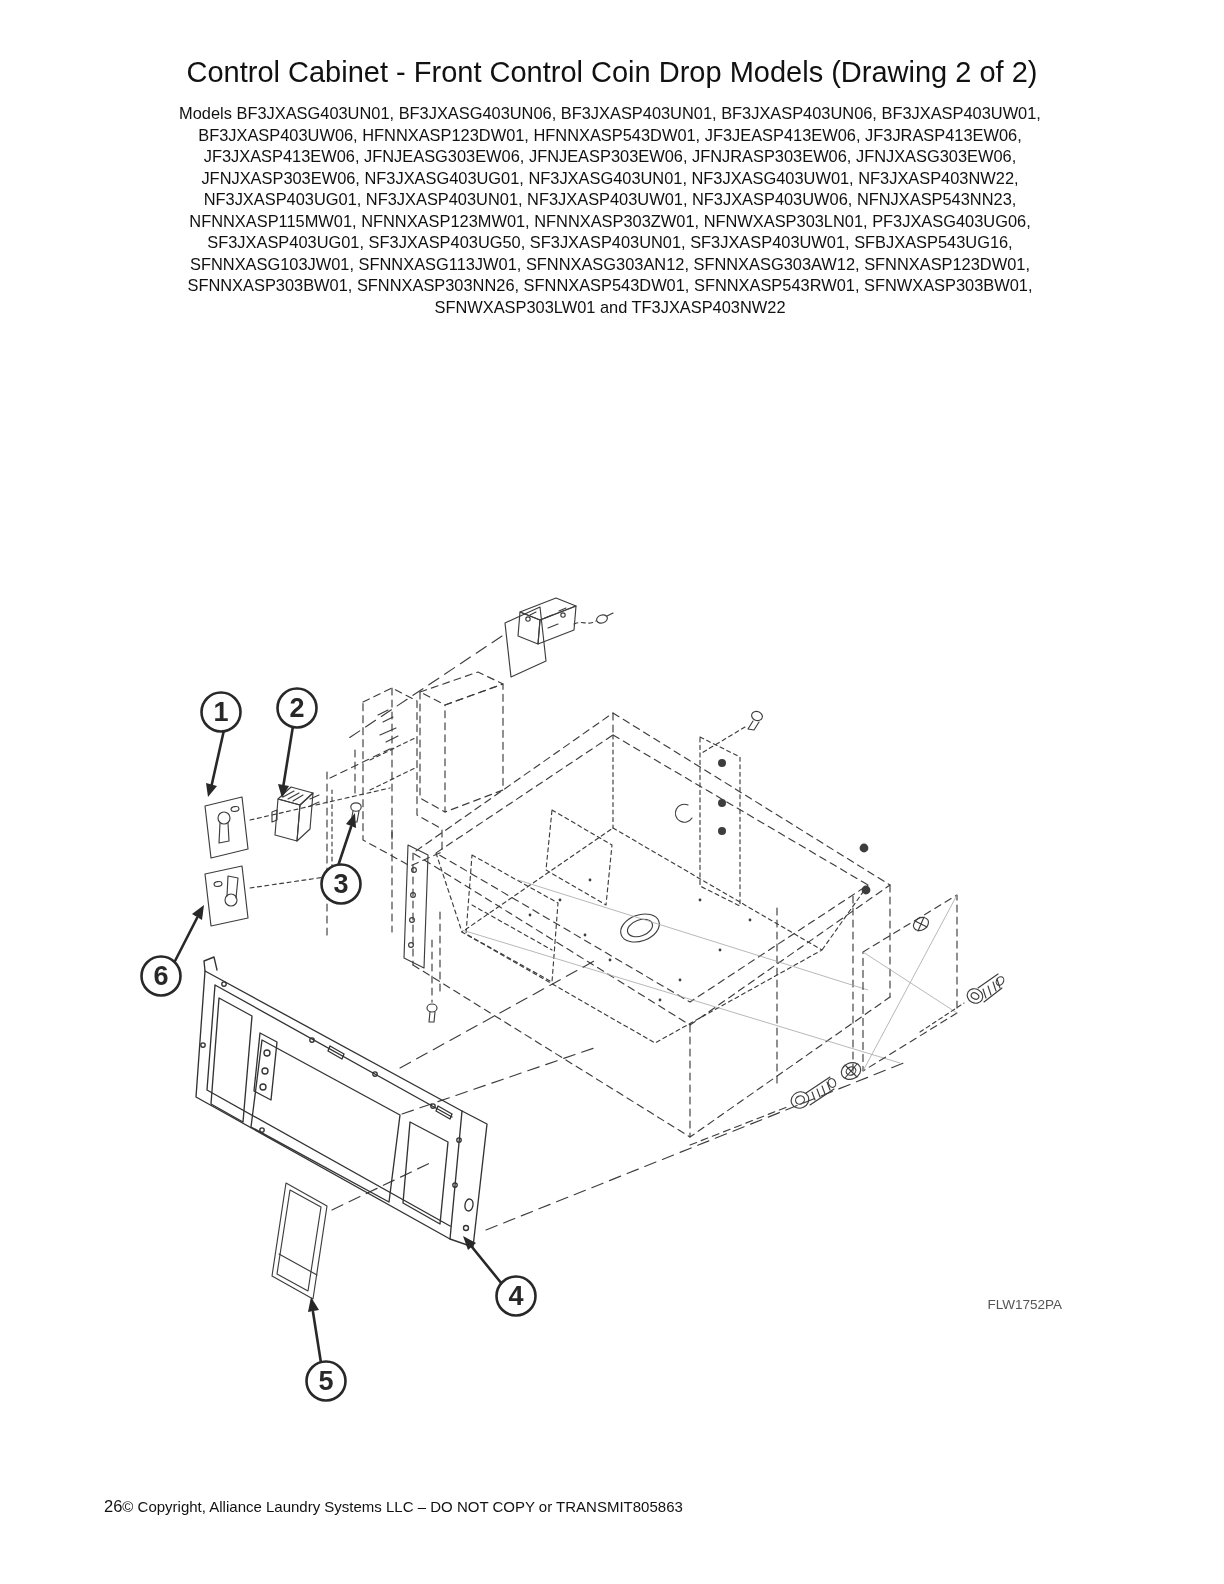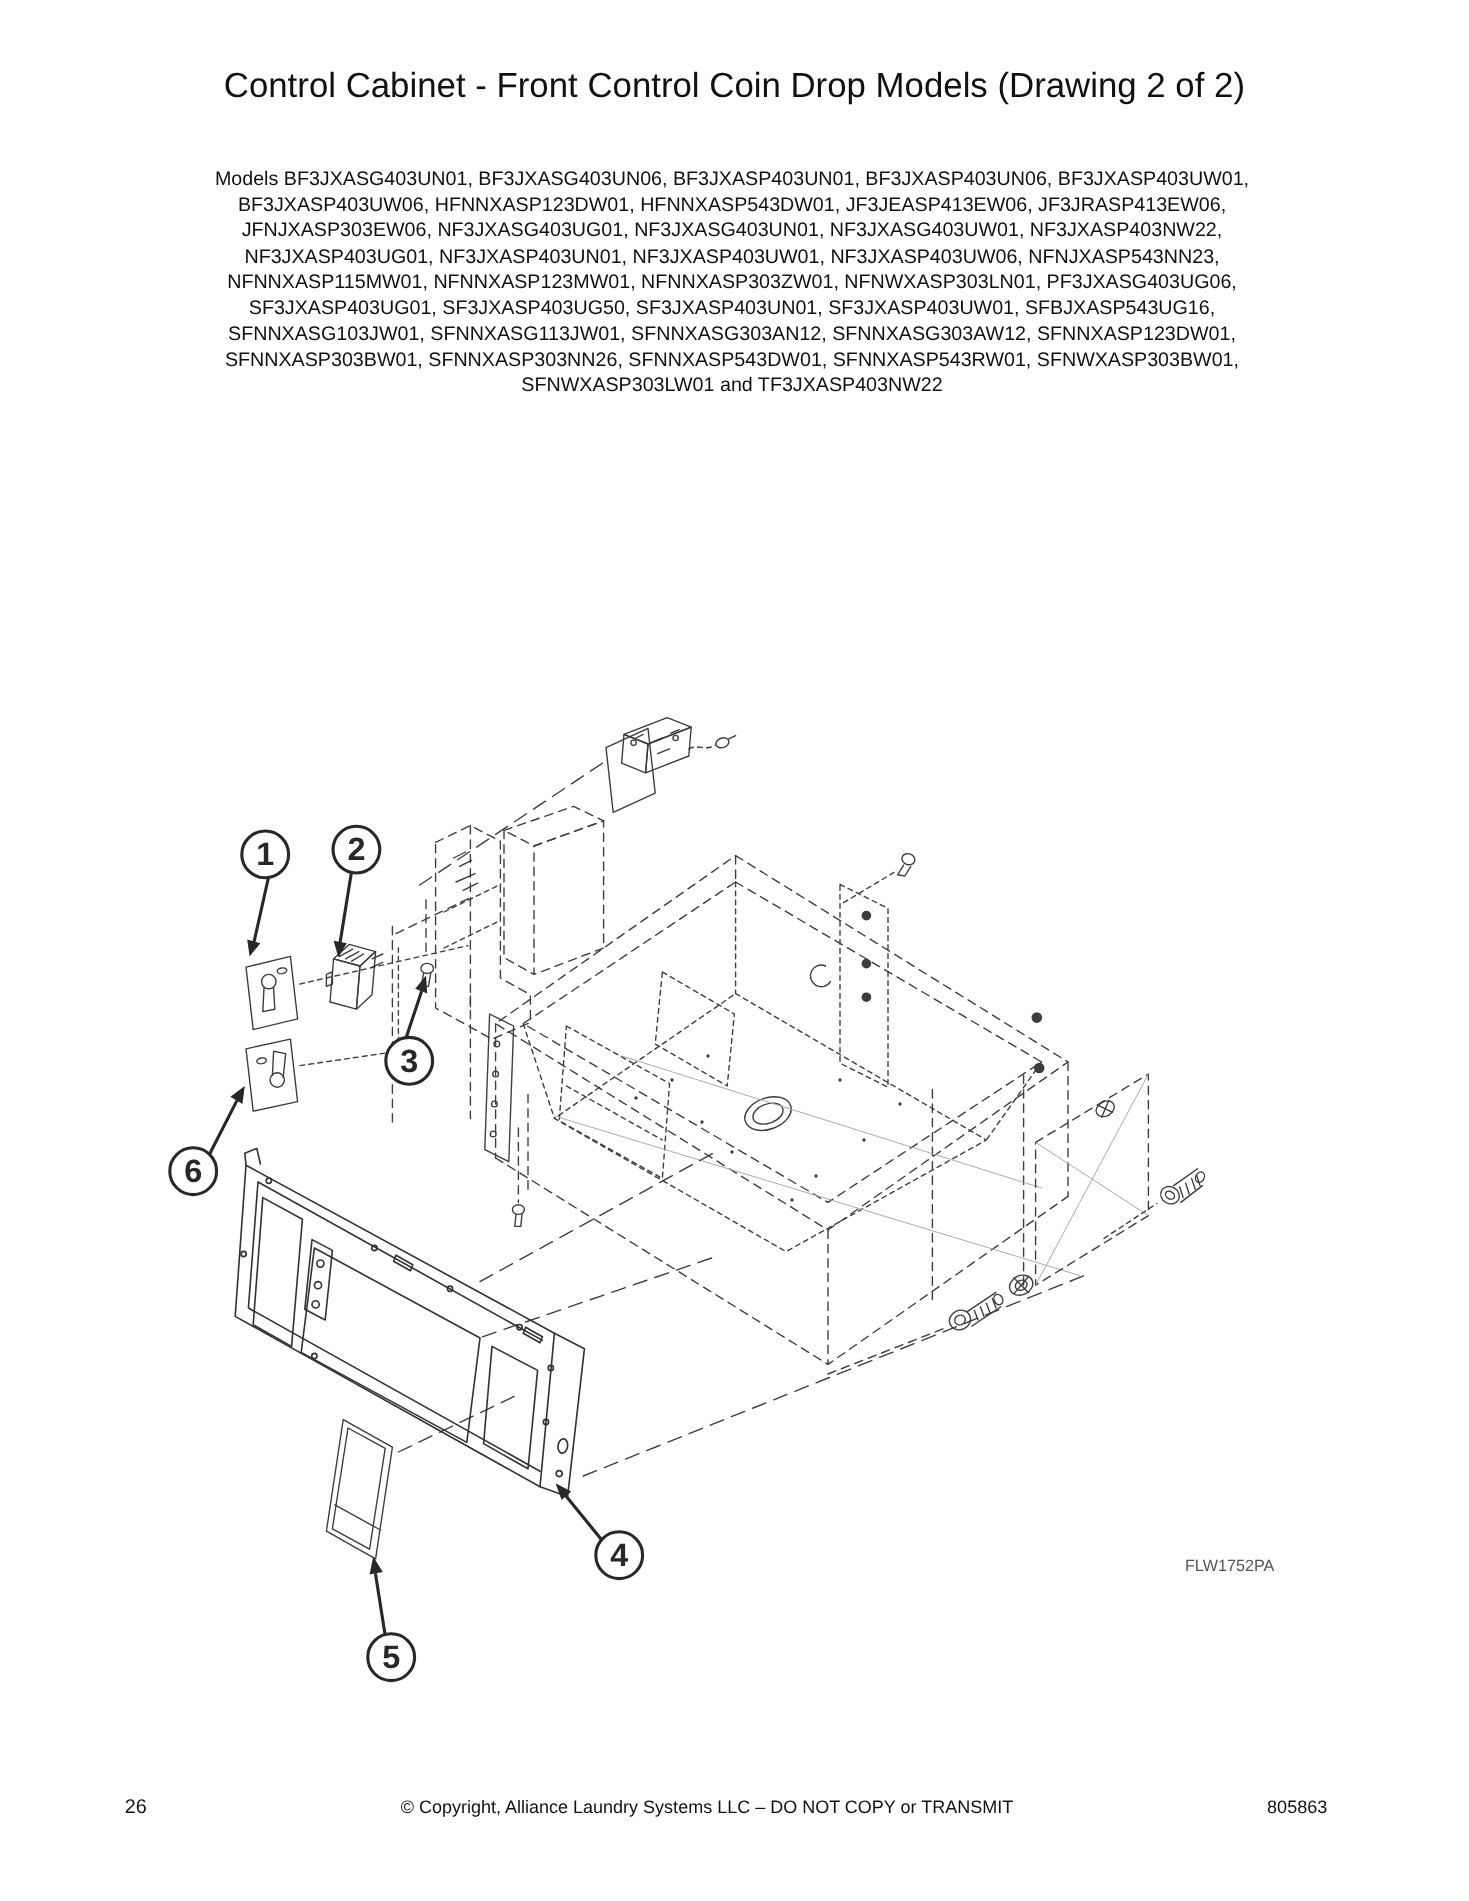--- a/index.html
+++ b/index.html
@@ -6,27 +6,27 @@
   body {
     width:1224px; height:1584px; position:relative; background:#ffffff;
     font-family:"Liberation Sans", sans-serif; color:#1a1a1a; overflow:hidden;
   }
   .title {
     position:absolute; top:56px; left:0; width:100%; text-align:center;
     font-size:29px; font-weight:normal; color:#111;
   }
   .models {
     position:absolute; top:103px; left:96px; right:100px; text-align:center;
-    font-size:16.4px; line-height:21.5px; color:#111;margin-top:36px;
+    font-size:16.4px; line-height:21.5px; color:#111;
   }
   svg.fig { position:absolute; left:0; top:0; width:1224px; height:1584px; }
   .figcode { position:absolute; top:1297px; right:162px; font-size:13.5px; color:#555; }
   .footer {
     position:absolute; top:1497px; left:104px; right:118px;
-    display:flex; justify-content:space-between; align-items:baseline; font-size:15px; color:#111;
+    display:flex; justify-content:flex-start; align-items:baseline; font-size:15px; color:#111;
   }
   .footer .pg { font-size:16.5px; }
 
   
   .s { fill:none; stroke:#3d3d3d; stroke-width:1.15; stroke-linecap:round; stroke-linejoin:round; }
   .d  { stroke-dasharray:7 5; }
   .d2 { stroke-dasharray:4 3.5; }
   .ld { stroke-dasharray:12 7; }
   .t  { fill:none; stroke:#a6a6a6; stroke-width:0.8; }
   .f  { fill:#3d3d3d; stroke:none; }
@@ -37,20 +37,21 @@
   .ah { fill:#282828; stroke:none; }
 </style>
 </head>
 <body>
 
 <div class="title">Control Cabinet - Front Control Coin Drop Models (Drawing 2 of 2)</div>
 
 <div class="models">
   <div>Models BF3JXASG403UN01, BF3JXASG403UN06, BF3JXASP403UN01, BF3JXASP403UN06, BF3JXASP403UW01,</div>
   <div>BF3JXASP403UW06, HFNNXASP123DW01, HFNNXASP543DW01, JF3JEASP413EW06, JF3JRASP413EW06,</div>
+  <div>JF3JXASP413EW06, JFNJEASG303EW06, JFNJEASP303EW06, JFNJRASP303EW06, JFNJXASG303EW06,</div>
   <div>JFNJXASP303EW06, NF3JXASG403UG01, NF3JXASG403UN01, NF3JXASG403UW01, NF3JXASP403NW22,</div>
   <div>NF3JXASP403UG01, NF3JXASP403UN01, NF3JXASP403UW01, NF3JXASP403UW06, NFNJXASP543NN23,</div>
   <div>NFNNXASP115MW01, NFNNXASP123MW01, NFNNXASP303ZW01, NFNWXASP303LN01, PF3JXASG403UG06,</div>
   <div>SF3JXASP403UG01, SF3JXASP403UG50, SF3JXASP403UN01, SF3JXASP403UW01, SFBJXASP543UG16,</div>
   <div>SFNNXASG103JW01, SFNNXASG113JW01, SFNNXASG303AN12, SFNNXASG303AW12, SFNNXASP123DW01,</div>
   <div>SFNNXASP303BW01, SFNNXASP303NN26, SFNNXASP543DW01, SFNNXASP543RW01, SFNWXASP303BW01,</div>
   <div>SFNWXASP303LW01 and TF3JXASP403NW22</div>
 </div>
 
 <svg class="fig" viewBox="0 0 1224 1584">

